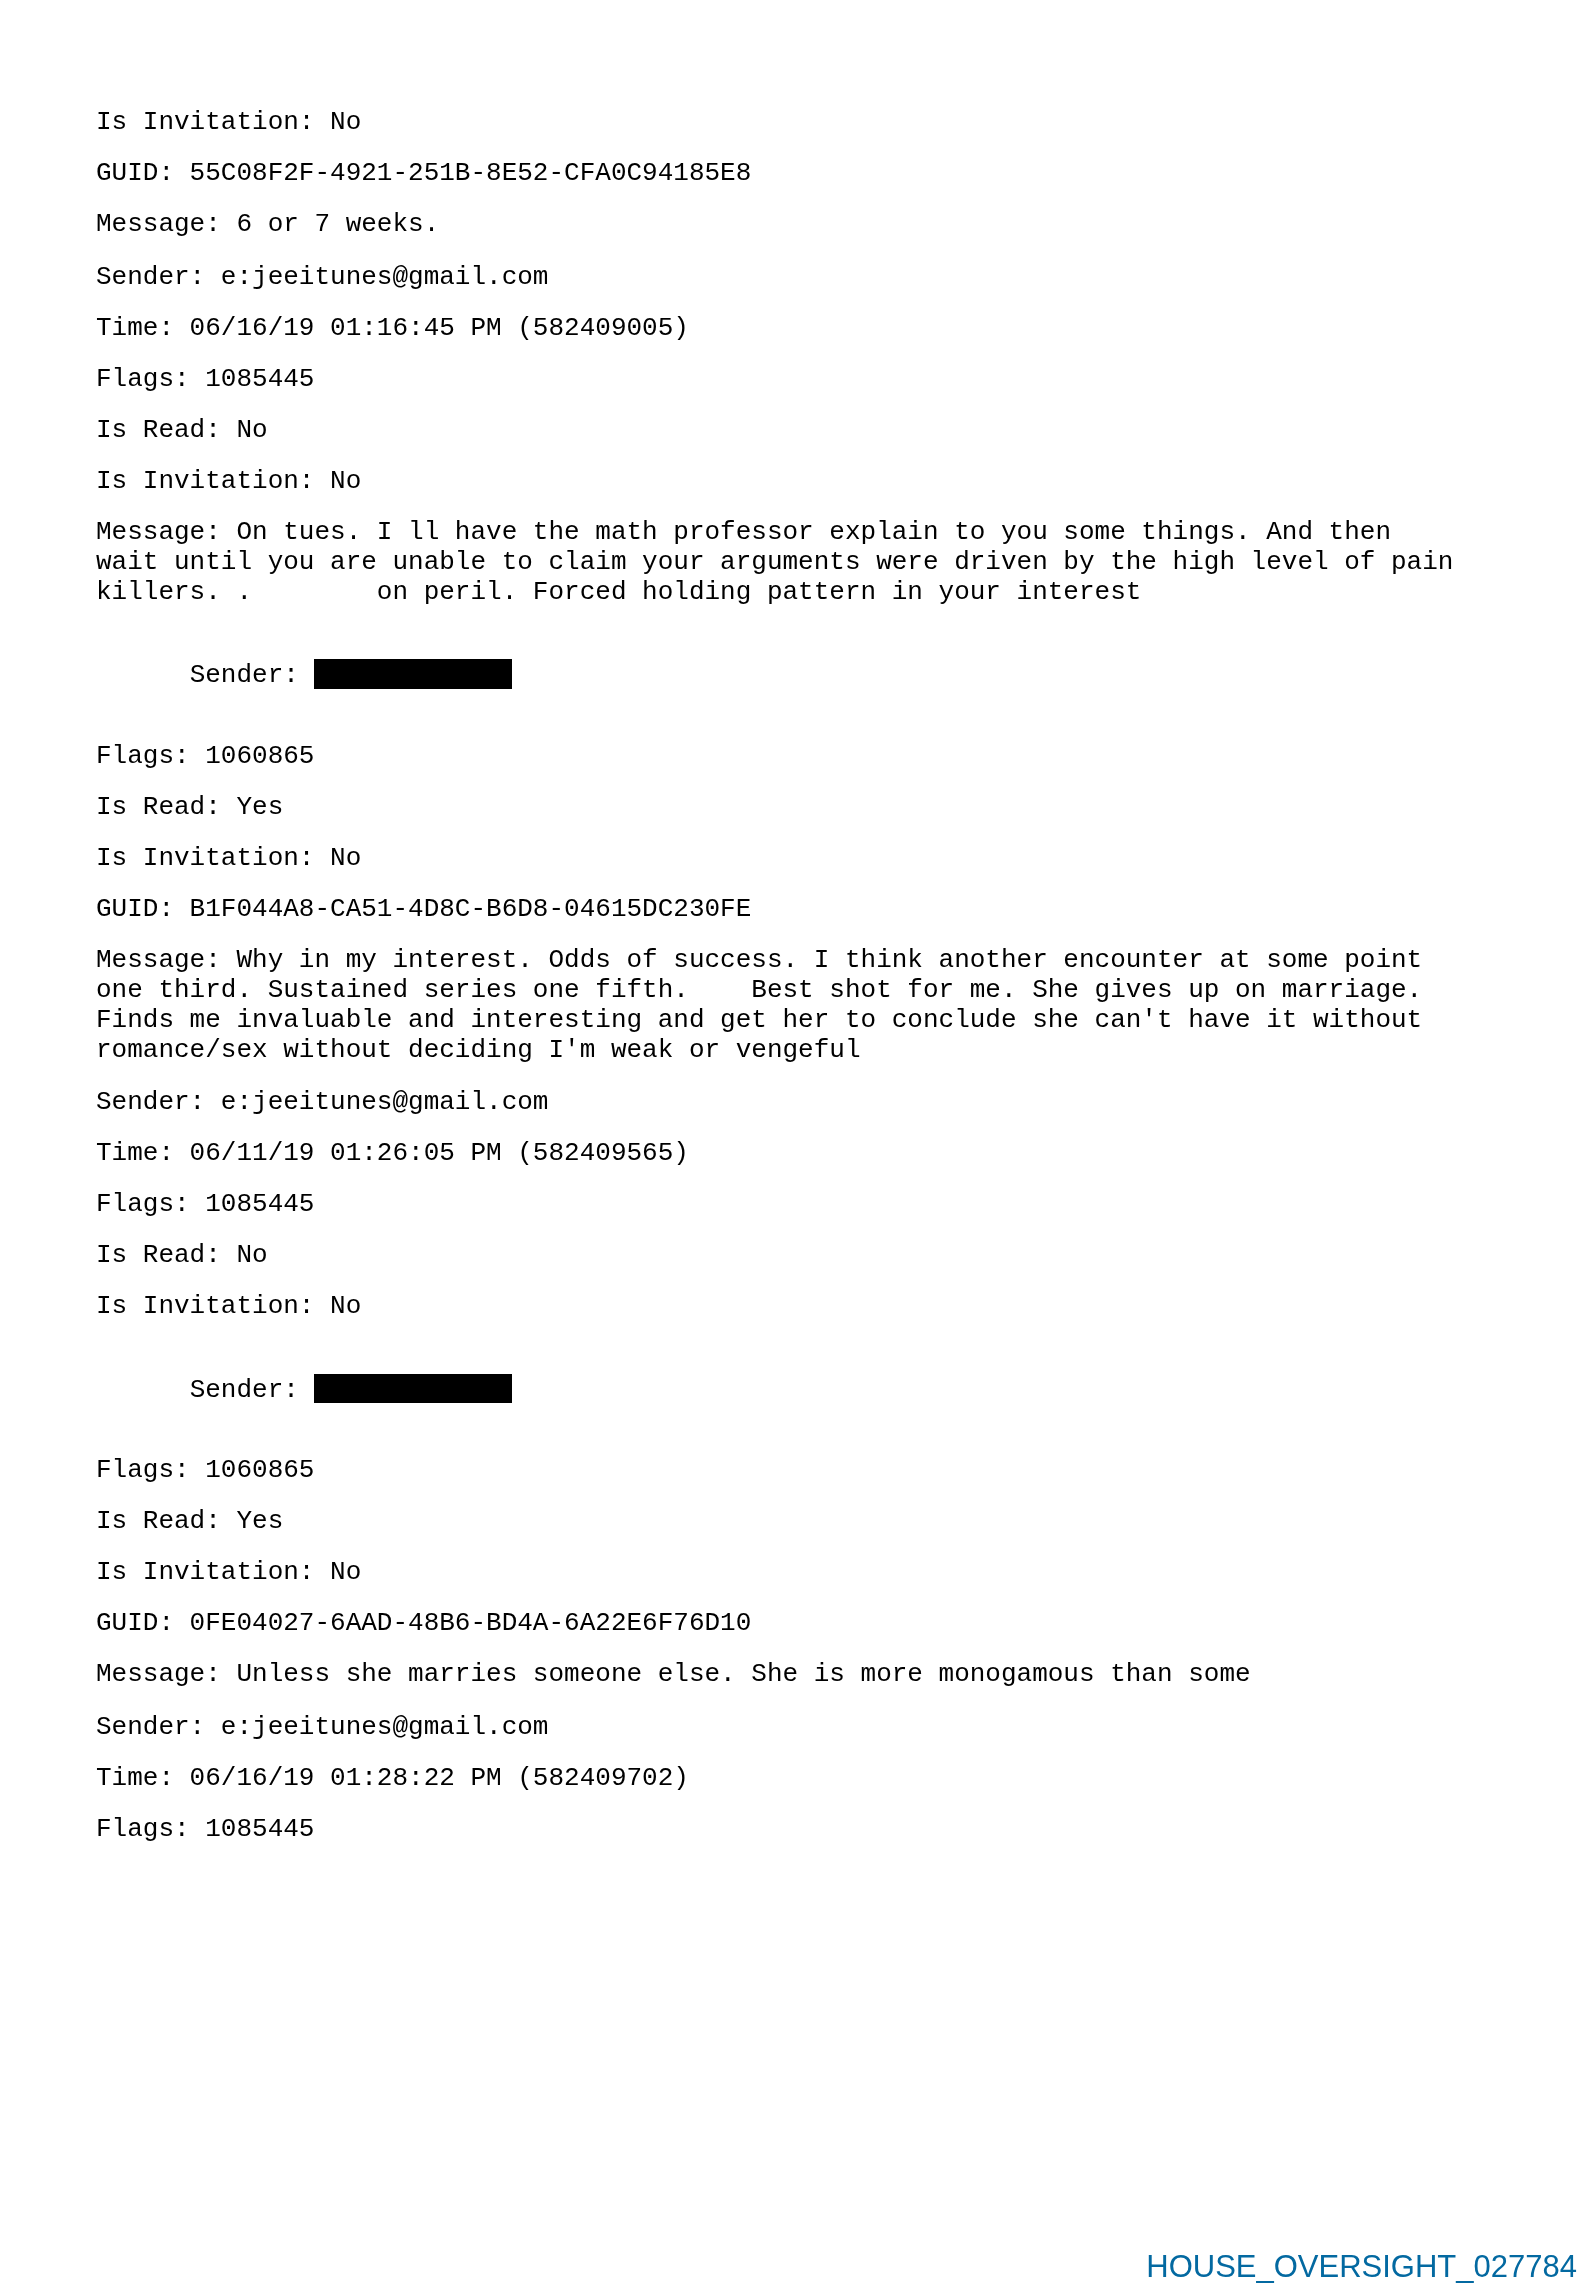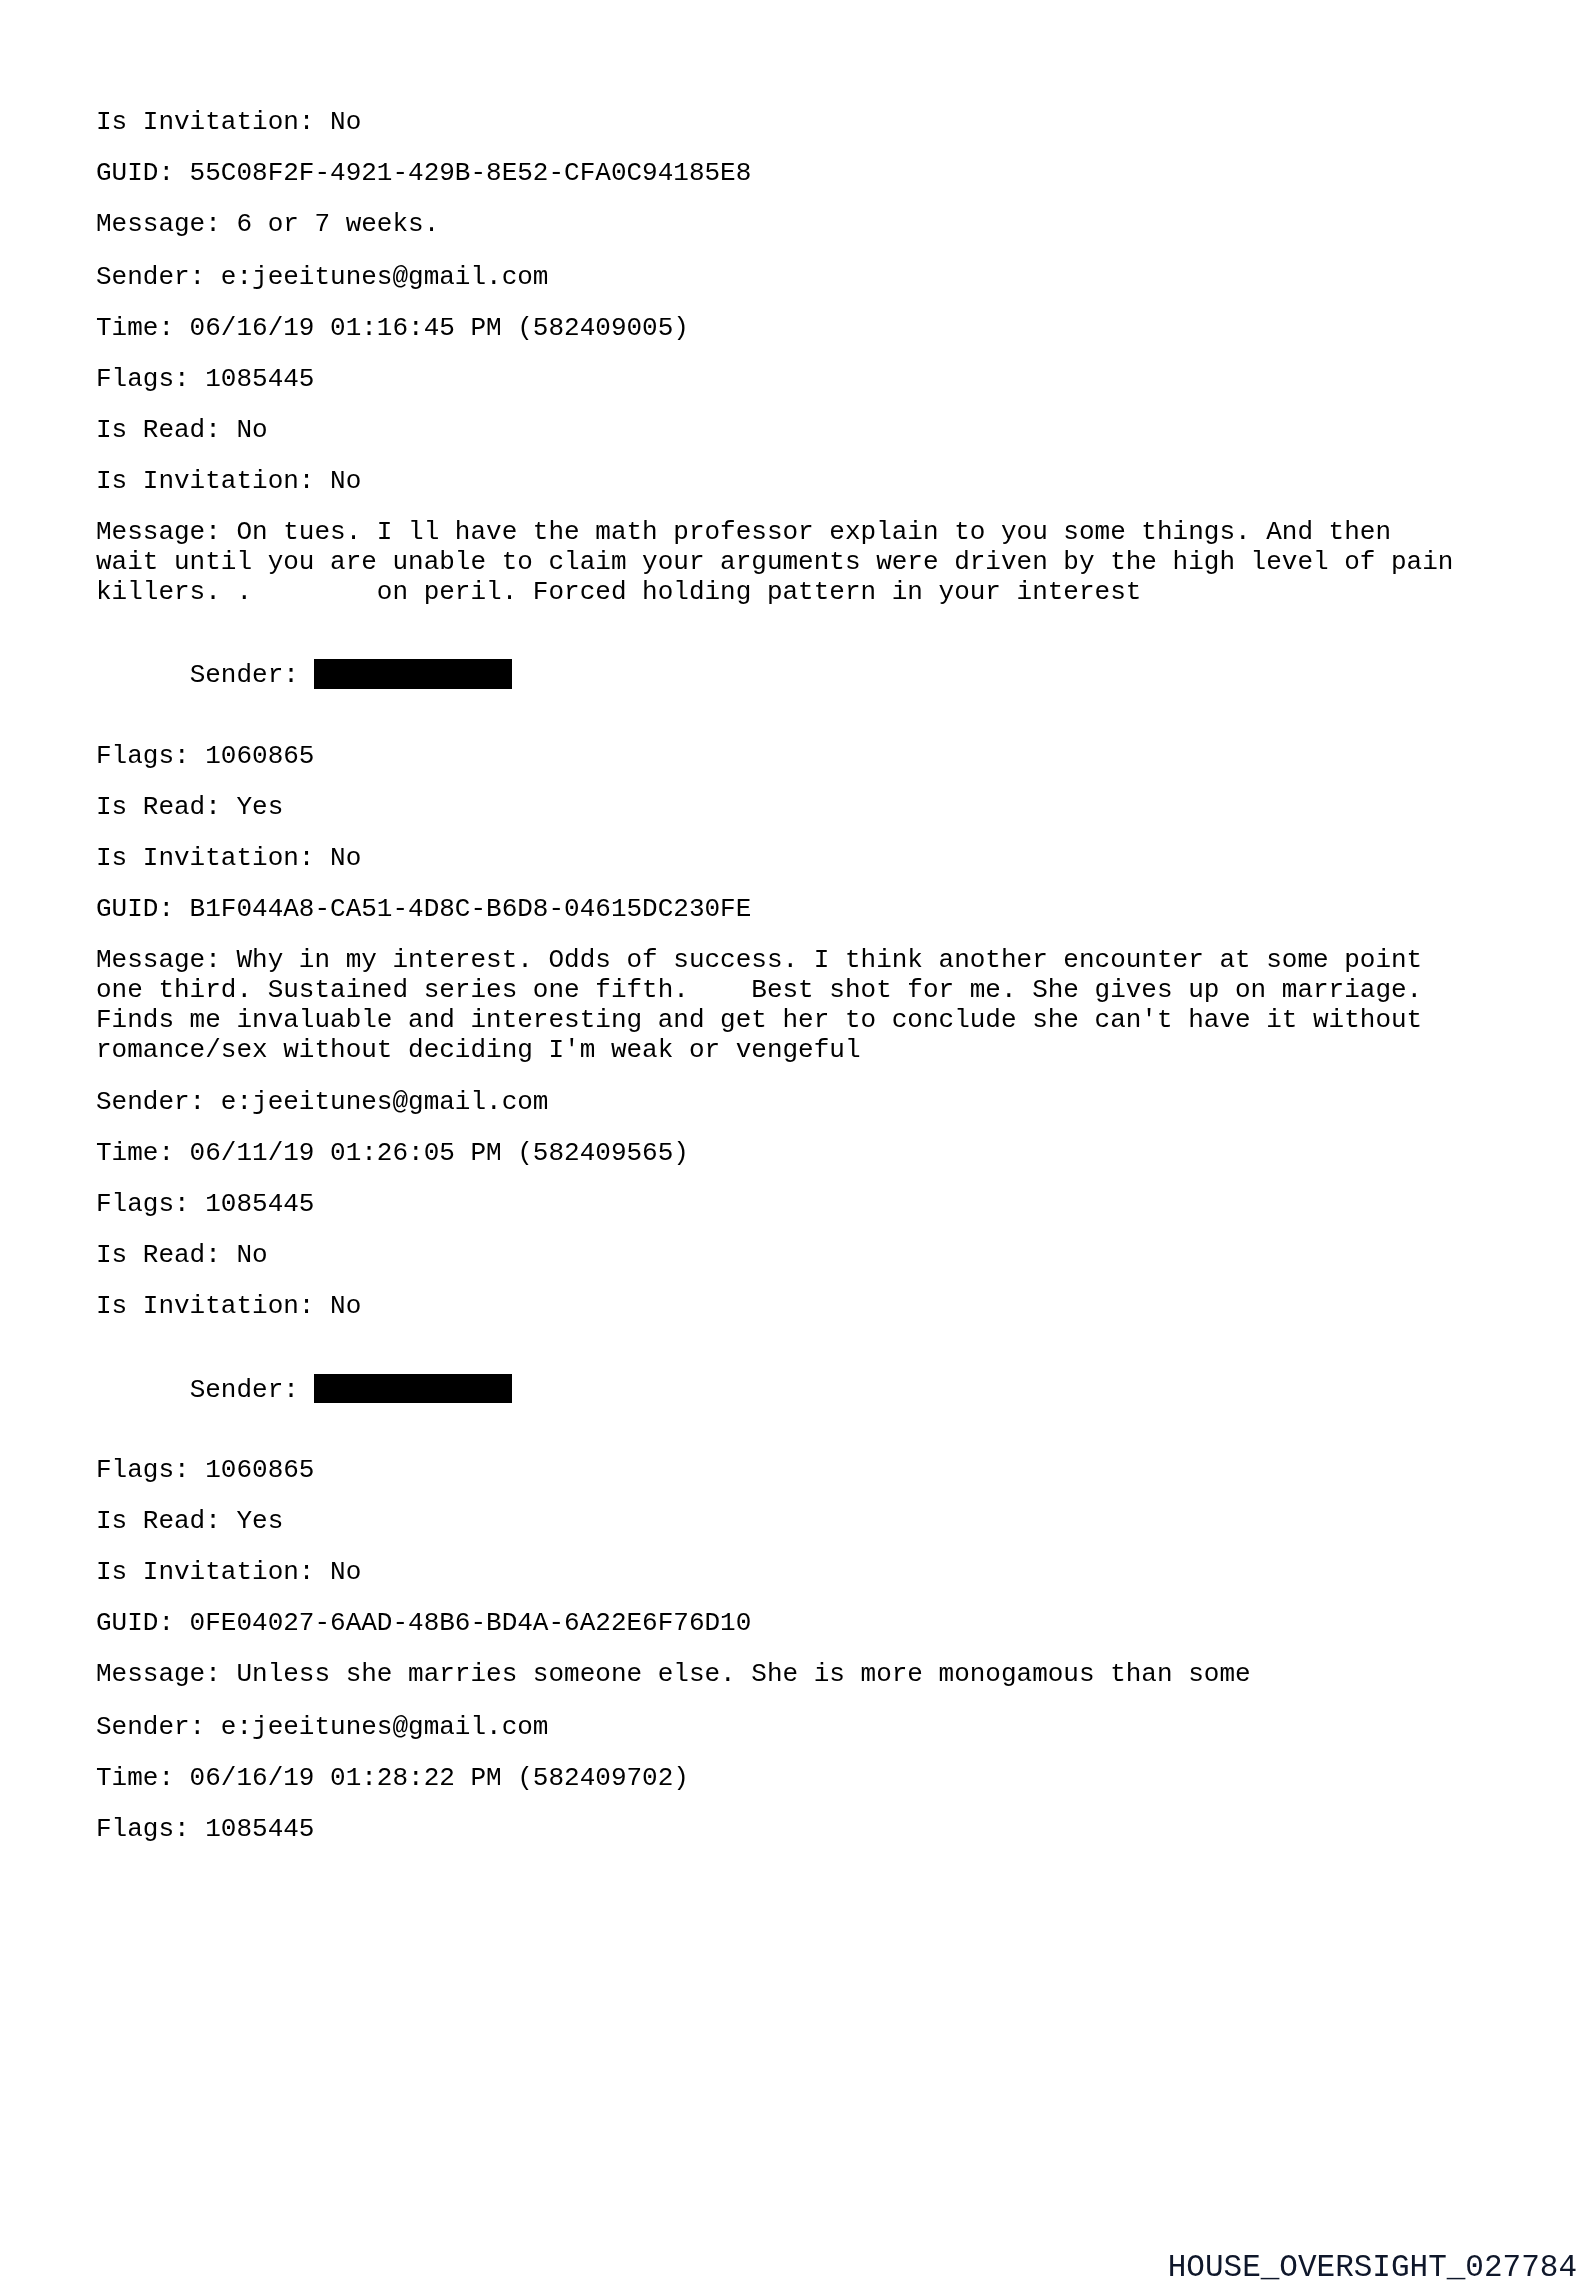--- a/index.html
+++ b/index.html
@@ -31,34 +31,34 @@
     width: 198px;
     height: 29.5px;
     background: #000000;
     vertical-align: -7px;
     margin-left: 15.4px;
   }
   .footer {
     position: absolute;
     right: 14px;
     bottom: 10.3px;
-    color: #0f172a;
-    font-family: Liberation Mono, monospace;
+    color: #0369a1;
+    font-family: Liberation Sans, sans-serif;
     font-size: 31px;
     letter-spacing: 0px;
   }
 </style>
 </head>
 <body>
 
 <div class="content">
 
   <section class="record">
     <div class="line">Is Invitation: No</div>
-    <div class="line">GUID: 55C08F2F-4921-429B-8E52-CFA0C94185E8</div>
+    <div class="line">GUID: 55C08F2F-4921-251B-8E52-CFA0C94185E8</div>
     <div class="line">Message: 6 or 7 weeks.</div>
   </section>
 
   <section class="record">
     <div class="line">Sender: e:jeeitunes@gmail.com</div>
     <div class="line">Time: 06/16/19 01:16:45 PM (582409005)</div>
     <div class="line">Flags: 1085445</div>
     <div class="line">Is Read: No</div>
     <div class="line">Is Invitation: No</div>
     <div class="line">Message: On tues. I ll have the math professor explain to you some things. And then

